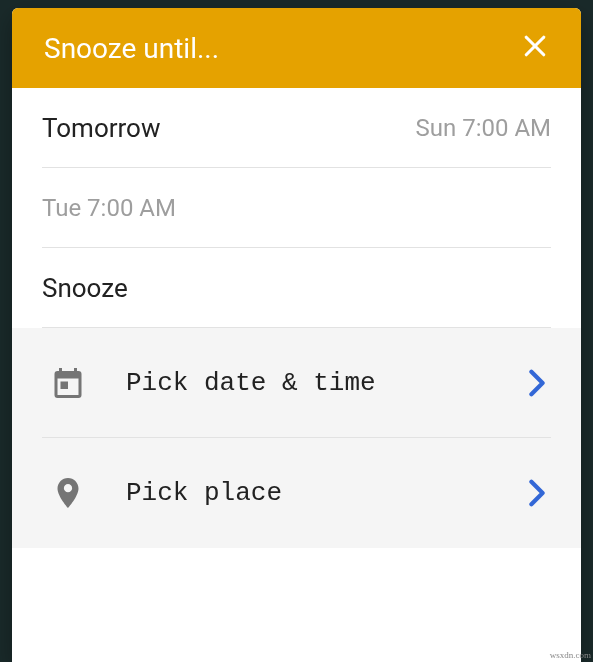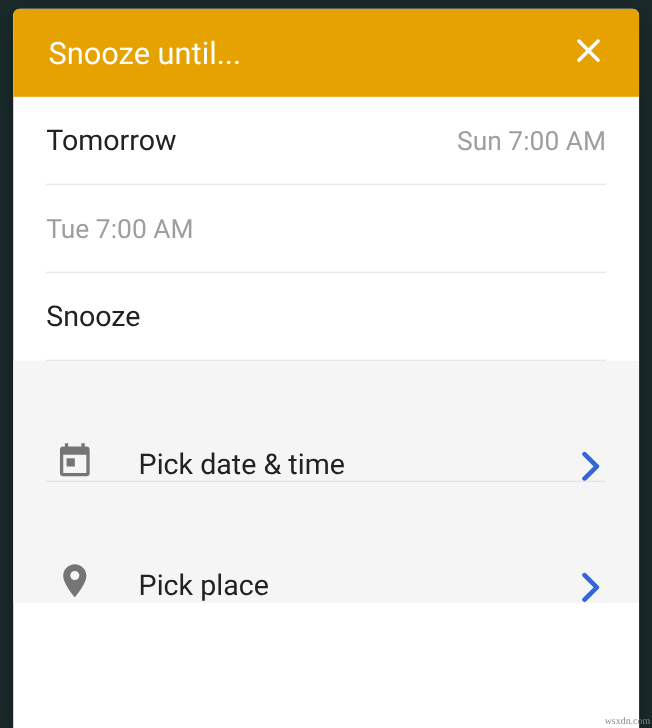--- a/index.html
+++ b/index.html
@@ -81,24 +81,25 @@
       color: #9e9e9e;
       font-size: 24px;
       font-weight: 400;
     }
     .action-section {
       background: #f5f5f5;
     }
     .action-row {
       height: 110px;
       display: flex;
-      align-items: flex-end;
+      align-items: center;
       padding: 0 30px 0 36px;
       cursor: pointer;
       position: relative;
+      font-family: Liberation Mono, monospace;
     }
     .action-row:first-child::after {
       content: "";
       position: absolute;
       bottom: 0;
       left: 30px;
       right: 30px;
       height: 1px;
       background: #e2e2e2;
     }

